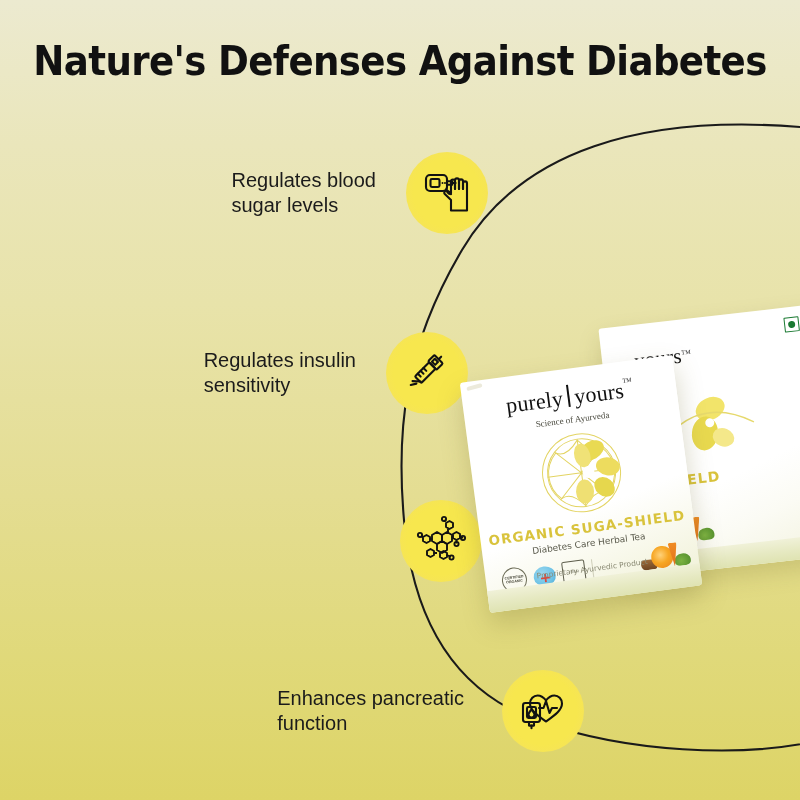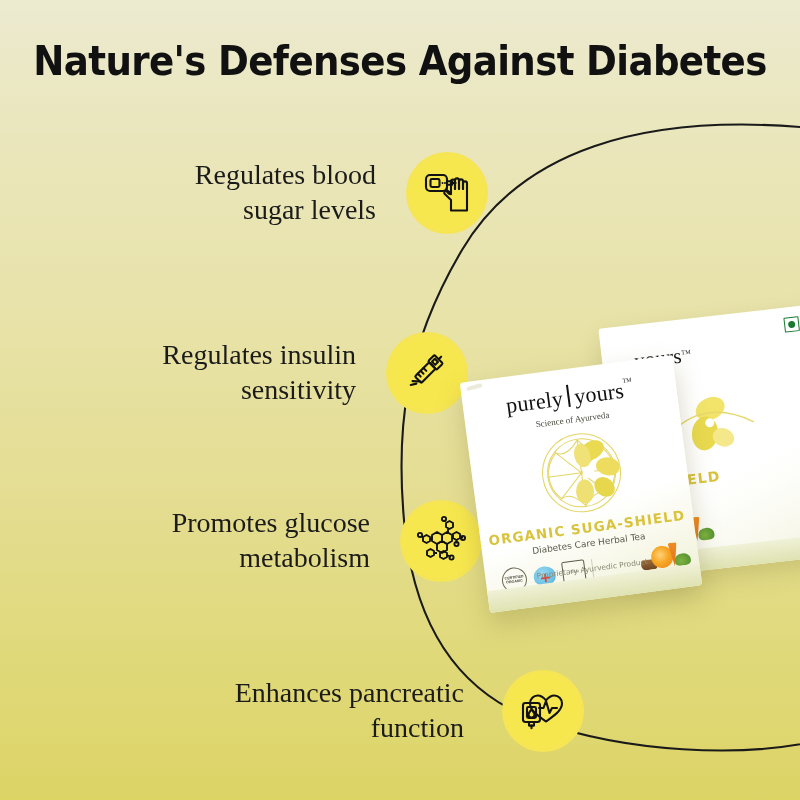--- a/index.html
+++ b/index.html
@@ -22,23 +22,23 @@
     transform:scaleX(0.93);
     white-space:nowrap;
   }
 
   
   .arc-svg{position:absolute;left:0;top:0;width:800px;height:800px;pointer-events:none;}
 
   
   .benefit{position:absolute;display:flex;align-items:center;}
   .benefit .label{
-    font-size:28px;line-height:1.24;color:#1b1b1b;
-    text-align:right;white-space:pre-line;
-    font-family:Liberation Serif, serif;
+    font-size:20px;line-height:1.24;color:#1b1b1b;
+    text-align:left;white-space:pre-line;
+    font-family:Liberation Sans, sans-serif;
     font-weight:400;
   }
   .circle{
     width:82px;height:82px;border-radius:50%;
     background:radial-gradient(circle at 50% 50%,#f7e74e 58%,#f5e35a 82%,#f2e067 100%);
     display:flex;align-items:center;justify-content:center;
     flex:0 0 auto;margin-left:30px;
   }
   .circle svg{display:block;}
 
@@ -171,22 +171,20 @@
           <path d="M18 19 v4 M22 19 v4 M26 19 v4"></path>
           <rect x="34" y="17.5" width="9" height="12" rx="1.4"></rect>
           <path d="M36.5 20.5 h4 v4.5 h-4 z"></path>
           <path d="M43 23.5 h3.5"></path>
         </g>
       </svg>
     </div>
   </div>
 
   <div class="benefit" id="b3">
-    <div class="label">Promotes glucose
-metabolism</div>
     <div class="circle">
       <svg width="52" height="52" viewBox="0 0 52 52">
         <g fill="none" stroke="#121212" stroke-width="1.9" stroke-linejoin="round">
           <polygon points="17,20 22,17 27,20 27,26 22,29 17,26"></polygon>
           <polygon points="27,20 32,17 37,20 37,26 32,29 27,26"></polygon>
           <polygon points="22,29 27,26 32,29 32,35 27,38 22,35"></polygon>
           <polygon points="31,8 34.5,6 38,8 38,12 34.5,14 31,12"></polygon>
           <polygon points="38,19 41.5,17 45,19 45,23 41.5,25 38,23"></polygon>
           <polygon points="8,22 11.5,20 15,22 15,26 11.5,28 8,26"></polygon>
           <polygon points="12,36 15.5,34 19,36 19,40 15.5,42 12,40"></polygon>

